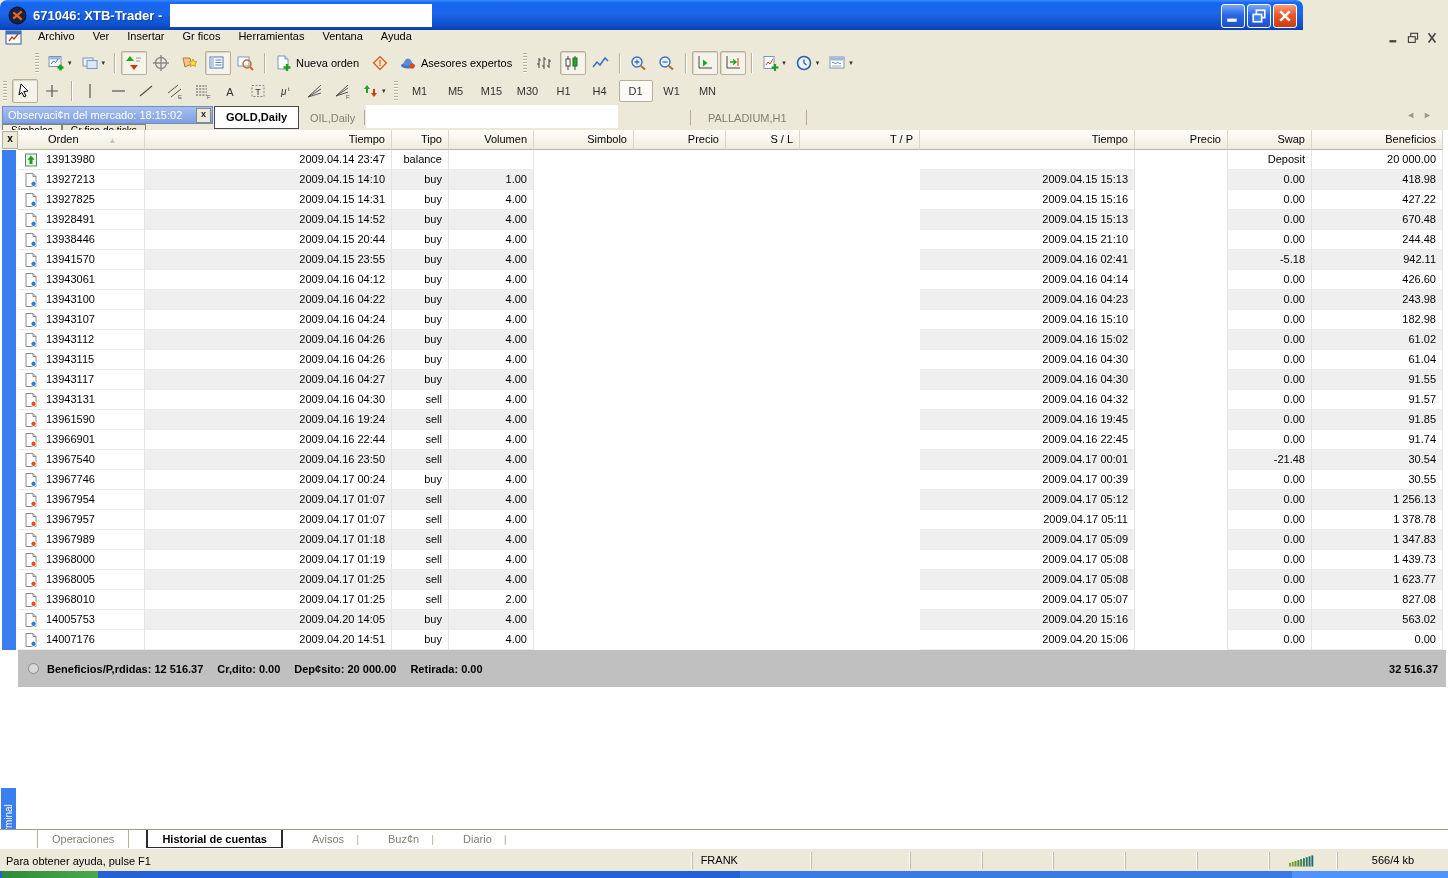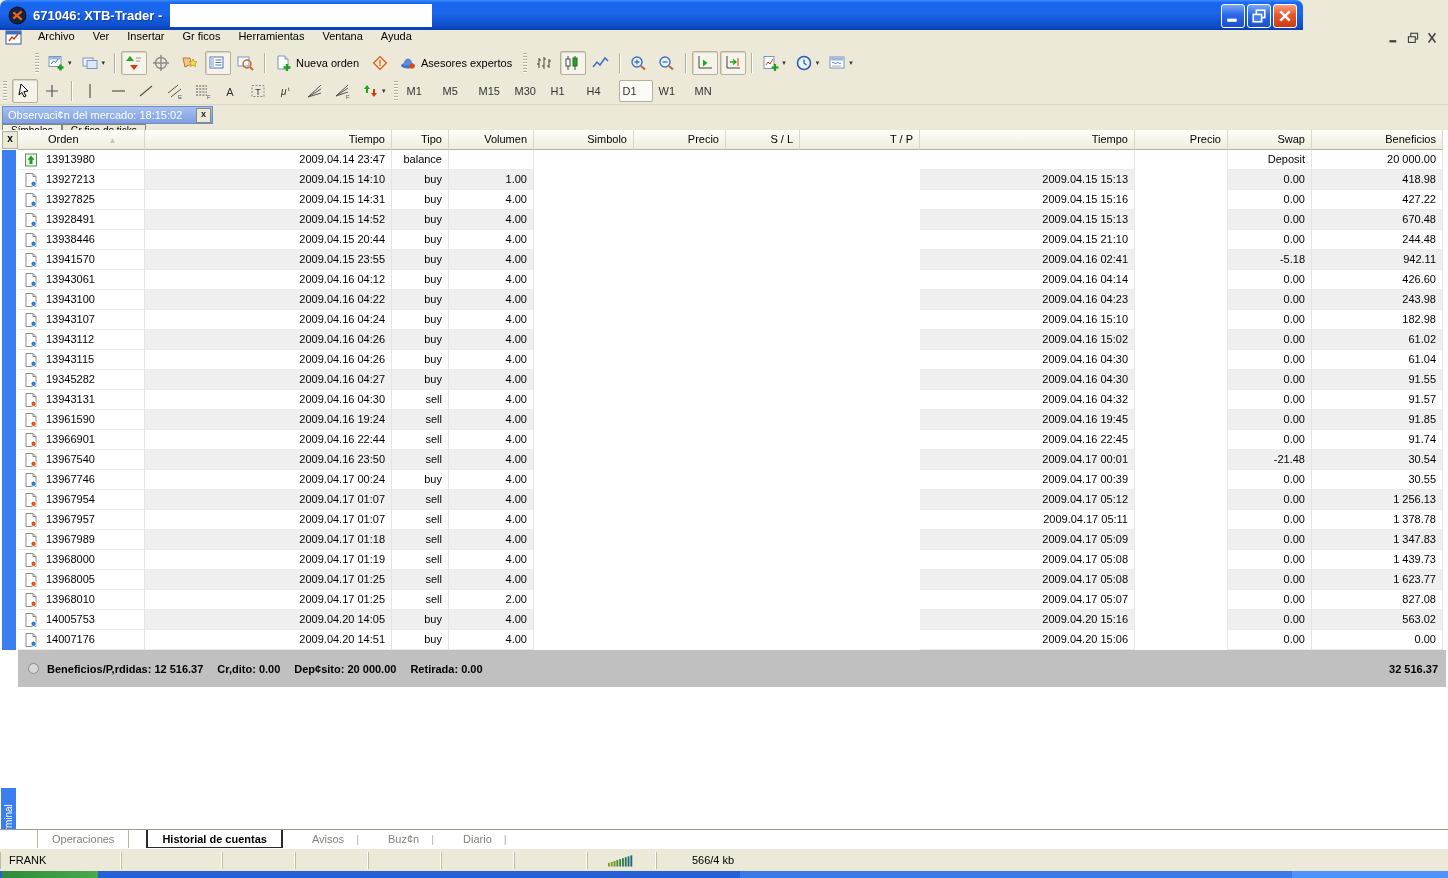--- a/index.html
+++ b/index.html
@@ -27,21 +27,21 @@
   #tb1{top:48px;height:29px;border-bottom:3px solid #737373;padding-left:32px;}
   #tb2{top:77px;height:27px;border-bottom:1px solid #dcd8c4;}
   .grip{width:4px;height:20px;margin:0 4px 0 3px;background-image:repeating-linear-gradient(180deg,#b4b09c 0 1px,#fdfdf8 1px 2px,transparent 2px 3px);}
   .tbtn{display:flex;align-items:center;height:22px;padding:0 3px;margin:0 1px;border:1px solid transparent;border-radius:2px;cursor:default;}
   .tbtn.pressed{border:1px solid #b4b09c;background:#f6f4ea;box-shadow:inset 1px 1px 1px #d8d4c0;}
   .ticon{width:18px;height:16px;display:block;}
   .ticon svg{width:18px;height:16px;display:block;}
   .tlabel{margin:0 3px;white-space:nowrap;}
   .darrow{font-size:7px;color:#333;margin-left:2px;}
   .tsep{width:1px;height:20px;background:#b4b09c;border-right:1px solid #fff;margin:0 4px;}
-  .tfbtn{min-width:26px;text-align:left;height:20px;line-height:20px;padding:0 3px;margin:0 1px;color:#333;border:1px solid transparent;border-radius:2px;}
+  .tfbtn{min-width:26px;text-align:center;height:20px;line-height:20px;padding:0 3px;margin:0 1px;color:#333;border:1px solid transparent;border-radius:2px;}
   .tfbtn.pressed{border:1px solid #b4b09c;background:#fbfaf4;}
   
   .tabbar{position:absolute;left:0;top:104px;width:1448px;height:26px;background:#ece9d8;border-bottom:1px solid #9e9a87;}
   .ctab-active{position:absolute;left:214px;top:2px;height:21px;line-height:21px;padding:0 11px;background:#fff;border:1px solid #4a4a4a;font-weight:bold;}
   .ctab{position:absolute;top:4px;height:20px;line-height:20px;color:#80806f;padding:0 8px;}
   .ctab-sep{position:absolute;top:6px;width:1px;height:15px;background:#b0ac98;}
   .tab-redact{position:absolute;left:366px;top:1px;width:252px;height:23px;background:#fff;}
   .tab-arrows{position:absolute;right:8px;top:6px;color:#9a9a8c;font-size:9px;letter-spacing:8px;}
   
   .mwatch{position:absolute;left:2px;top:106px;width:211px;height:24px;overflow:hidden;z-index:5;}
@@ -452,20 +452,30 @@
       <span class="tfbtn">M5</span>
       <span class="tfbtn">M15</span>
       <span class="tfbtn">M30</span>
       <span class="tfbtn">H1</span>
       <span class="tfbtn">H4</span>
       <span class="tfbtn pressed">D1</span>
       <span class="tfbtn">W1</span>
       <span class="tfbtn">MN</span>
     </div>
 
+  <div class="tabbar">
+    <span class="ctab-active">GOLD,Daily</span>
+    <span class="ctab" style="left:302px">OIL,Daily</span>
+    <span class="ctab-sep" style="left:364px"></span>
+    <span class="tab-redact"></span>
+    <span class="ctab-sep" style="left:690px"></span>
+    <span class="ctab" style="left:700px">PALLADIUM,H1</span>
+    <span class="ctab-sep" style="left:806px"></span>
+    <span class="tab-arrows"><span>◄</span><span>►</span></span>
+  </div>
 
   <div class="mwatch">
     <div class="mw-title">
       <span>Observaci¢n del mercado: 18:15:02</span>
       <span class="mw-close">x</span>
     </div>
     <div class="mw-tabs">
       <span class="mw-tab sel">Símbolos</span>
       <span class="mw-tab">Gr fico de ticks</span>
     </div>
@@ -744,21 +754,21 @@
       </div>
       <div class="trow grid12 alt">
         <span class="c l vr">
           <span class="oicon">
             <svg viewBox="0 0 12 14">
               <path d="M1 .5h7l3 3V13.5H1z" fill="#fff" stroke="#8a8a8a"></path>
               <path d="M8 .5v3h3" fill="none" stroke="#8a8a8a"></path>
               <circle cx="8.6" cy="10.8" r="2.7" fill="#2e7fd4" stroke="#fff"></circle>
             </svg>
           </span>
-          <span>19345282</span>
+          <span>13943117</span>
         </span>
         <span class="c sh vr">2009.04.16 04:27</span>
         <span class="c sh vr">buy</span>
         <span class="c sh vr">4.00</span>
         <span class="c rd"></span>
         <span class="c rd"></span>
         <span class="c rd"></span>
         <span class="c rd"></span>
         <span class="c sh vr">2009.04.16 04:30</span>
         <span class="c rd vr"></span>
@@ -1081,20 +1091,21 @@
       <span class="btab active">Historial de cuentas</span>
       <span class="btab plain">Avisos</span>
       <span class="btab-sep">|</span>
       <span class="btab plain">Buz¢n</span>
       <span class="btab-sep">|</span>
       <span class="btab plain">Diario</span>
       <span class="btab-sep">|</span>
     </div>
 
   <div class="statusbar">
+    <span class="sb-help">Para obtener ayuda, pulse F1</span>
     <span class="sb-cell w120">FRANK</span>
     <span class="sb-cell w100"></span>
     <span class="sb-cell w72"></span>
     <span class="sb-cell w72"></span>
     <span class="sb-cell w72"></span>
     <span class="sb-cell w72"></span>
     <span class="sb-cell w72"></span>
     <span class="sb-cell sb-icon">
         <span class="signal"><svg viewBox="0 0 30 13" width="28" height="13">
             <rect x="0" y="9" width="2" height="4" fill="#8a9c1e"></rect>

